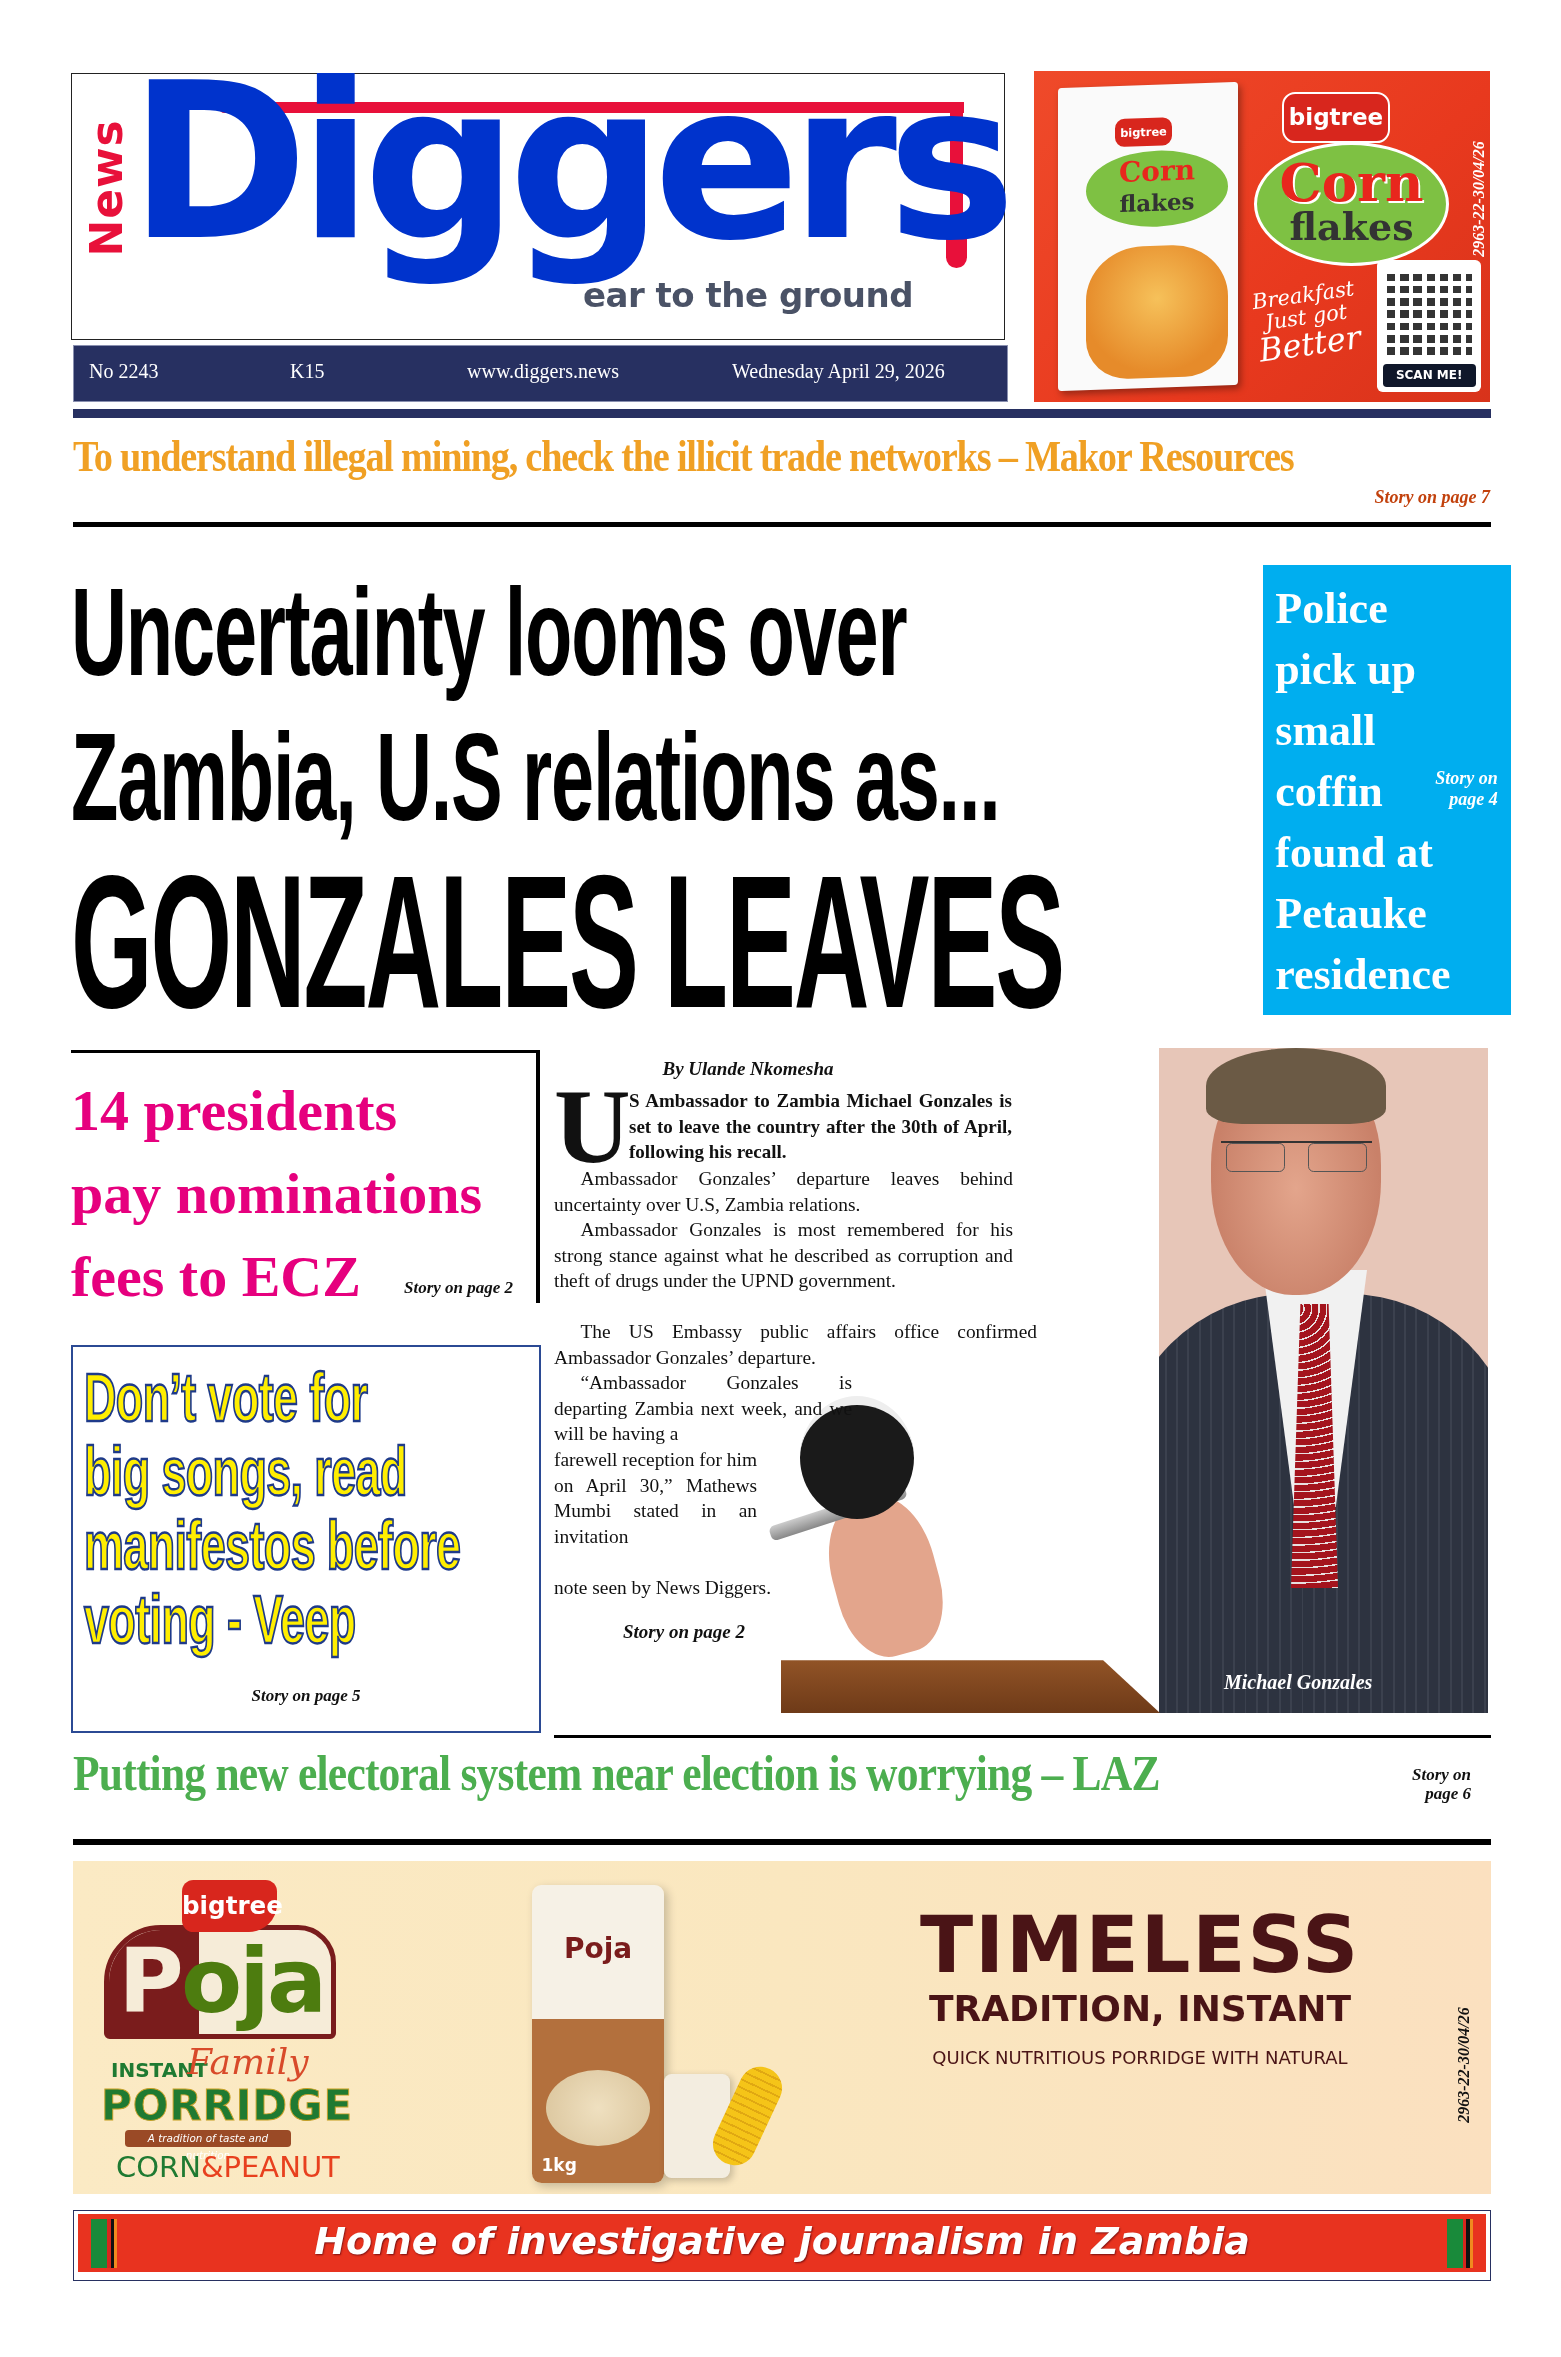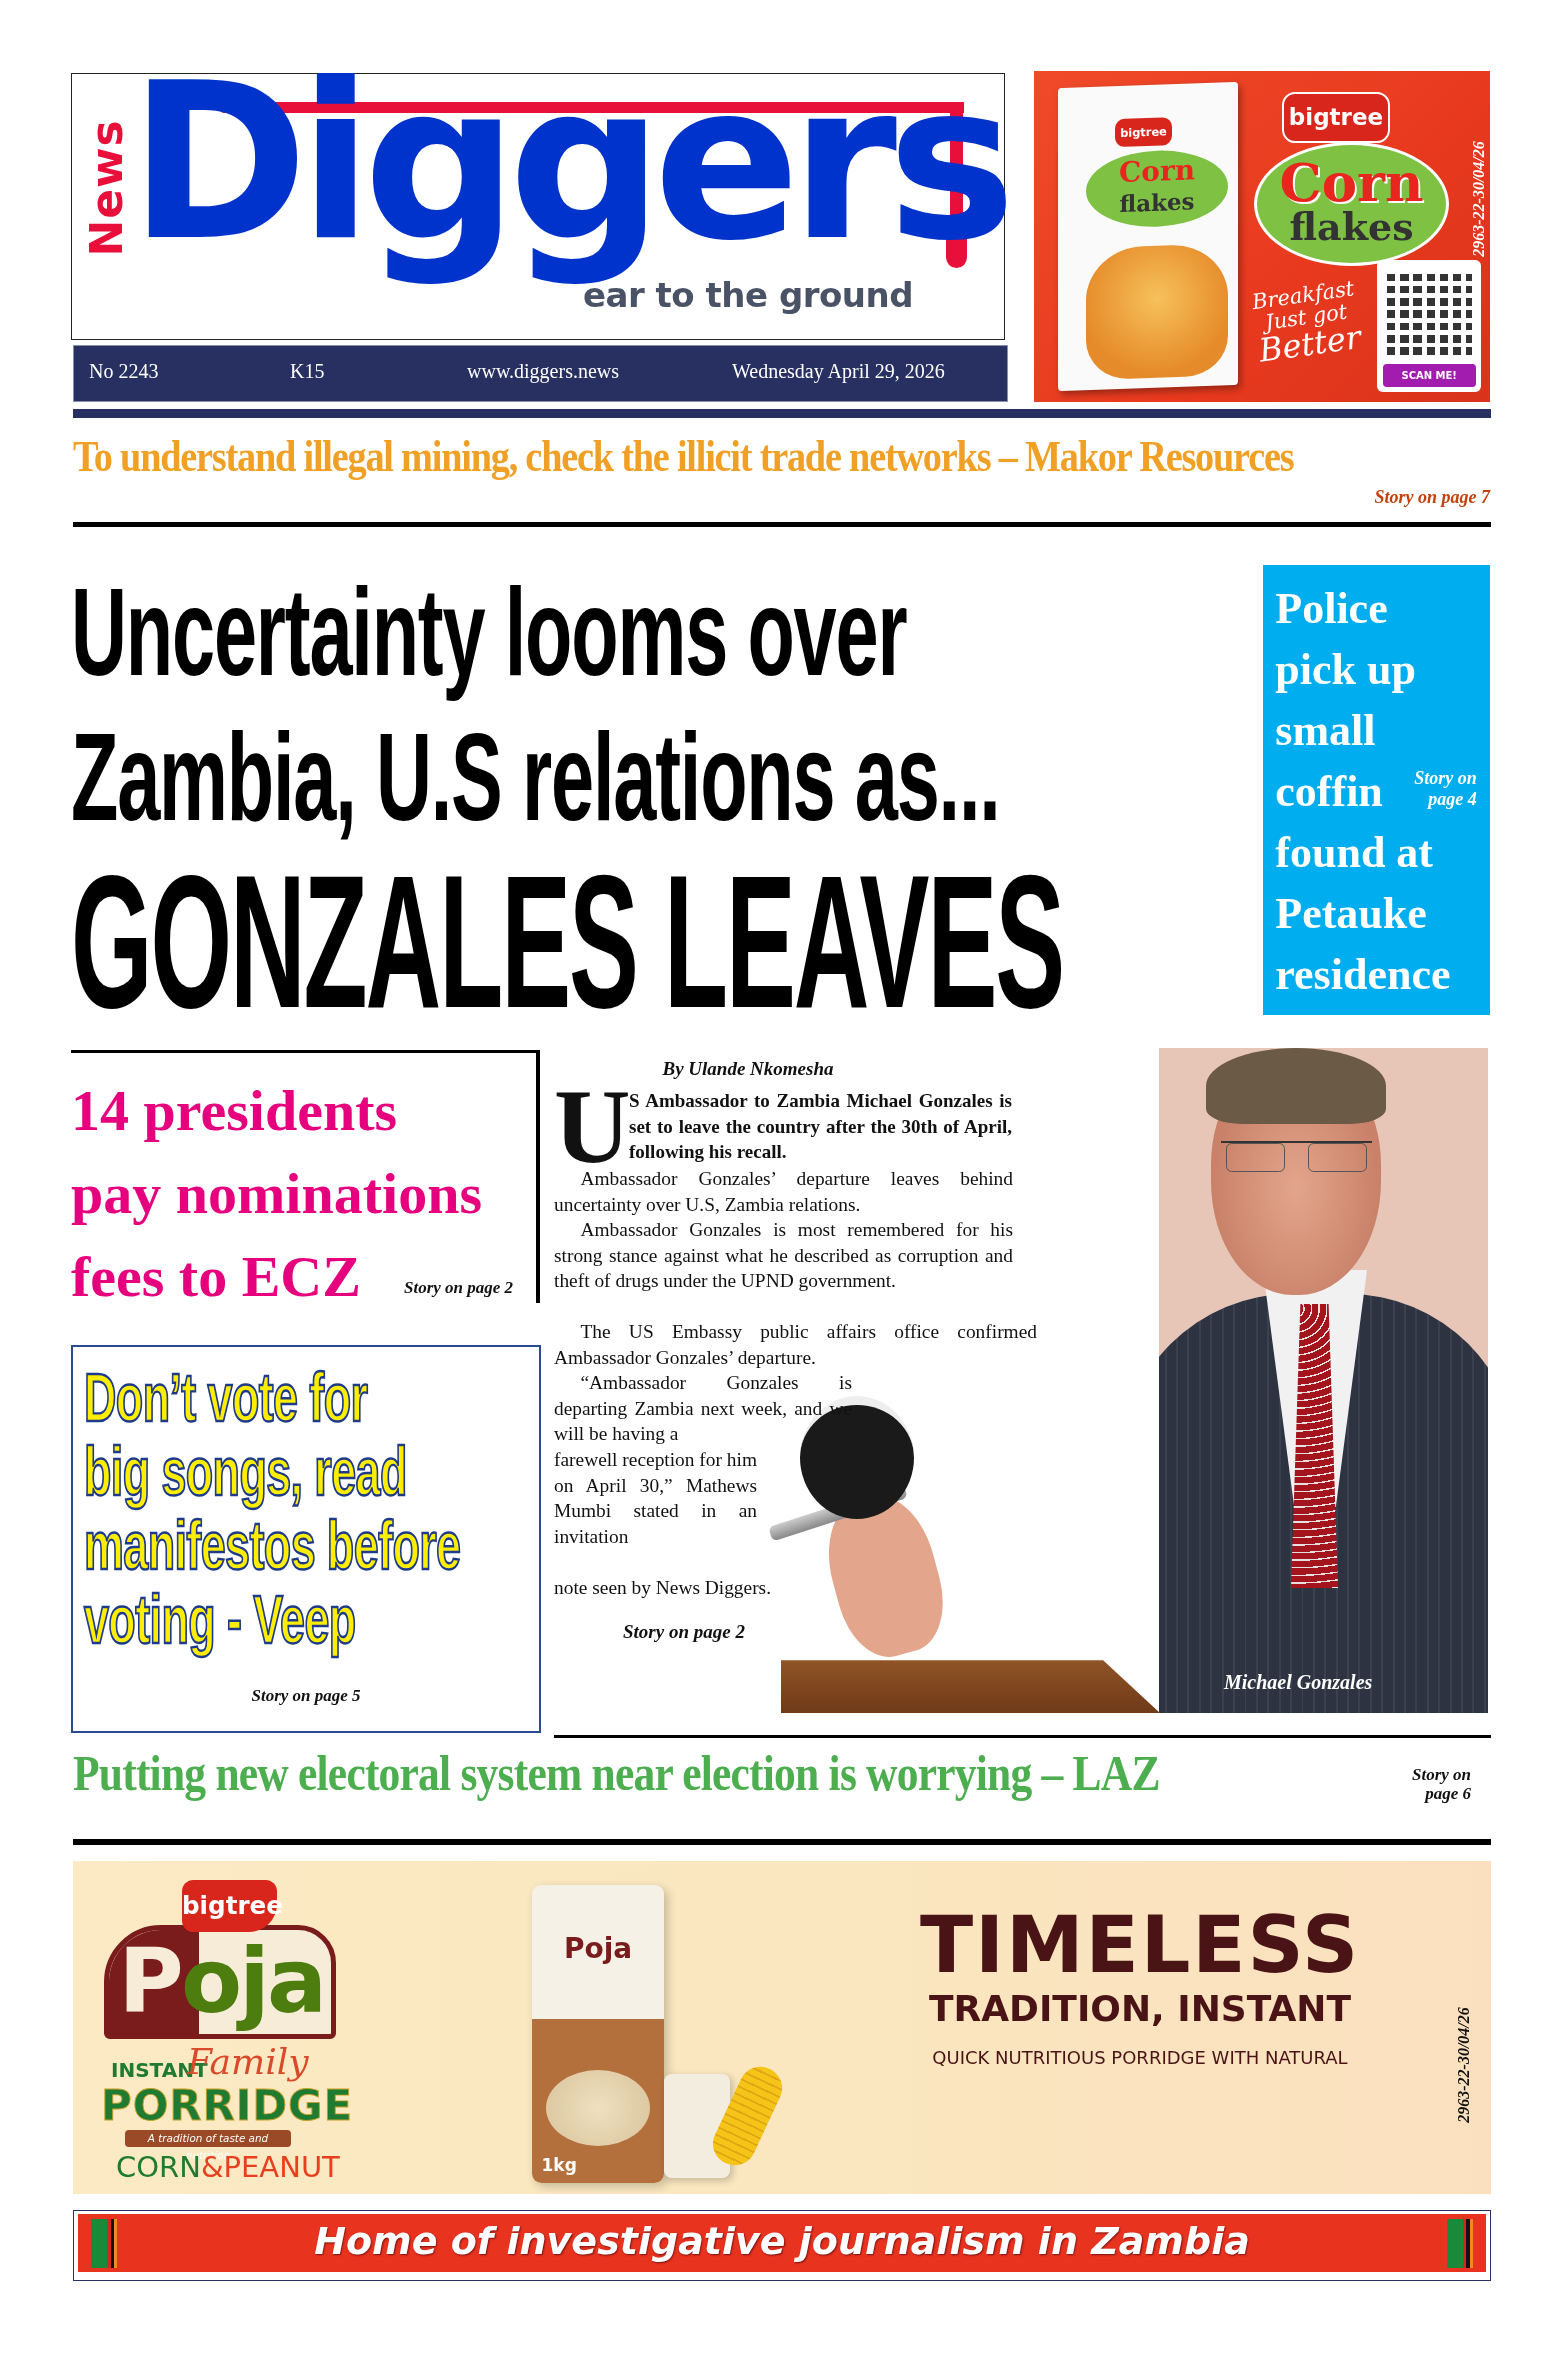--- a/index.html
+++ b/index.html
@@ -31,38 +31,38 @@
   .cf-logo { left:220px; top:71px; width:189px; height:118px; background:#7ec143; border:3.8px solid #fff; border-radius:50%; }
   .cf-logo .corn { position:absolute; left:0; top:5.7px; width:100%; text-align:center; font-family:"DejaVu Serif", serif; font-weight:bold; font-size:53px; color:#e8261d; text-shadow:1.9px 1.9px 0 #fff; }
   .cf-logo .flakes { position:absolute; left:0; top:59px; width:100%; text-align:center; font-family:"DejaVu Serif", serif; font-weight:bold; font-size:38px; color:#333; }
   .cf-slogan { left:216px; top:213px; width:114px; color:#fff; font-family:"DejaVu Serif", serif; font-style:italic; font-size:21px; line-height:1.05; text-align:center; transform:rotate(-8deg); }
   .cf-slogan .big { font-size:32px; }
   .cf-qr { left:343px; top:189px; width:104px; height:132px; background:#fff; border-radius:5.7px; }
   .cf-qr-grid { left:9.5px; top:9.5px; width:85px; height:85px; background:
       repeating-linear-gradient(90deg,#111 0 8.5px,#fff 8.5px 13.2px),
       #111; opacity:.85; }
   .cf-qr-grid::before { content:""; position:absolute; inset:0; background:repeating-linear-gradient(0deg,transparent 0 7.6px,#fff 7.6px 12.3px); }
-  .cf-qr-label { left:5.7px; top:104px; width:93px; height:23px; background:#a21caf; border-radius:3.8px; color:#fff; text-align:center; font-family:"DejaVu Sans", sans-serif; font-weight:bold; font-size:10px; line-height:23px; }
+  .cf-qr-label { left:5.7px; top:104px; width:93px; height:23px; background:#0f172a; border-radius:3.8px; color:#fff; text-align:center; font-family:"DejaVu Sans", sans-serif; font-weight:bold; font-size:12px; line-height:23px; }
   .cf-code { left:431px; top:57px; width:28px; height:142px; }
   .cf-code span { position:absolute; left:50%; top:50%; transform:translate(-50%,-50%) rotate(-90deg); color:#fff; font-family:"Liberation Serif", serif; font-weight:bold; font-style:italic; font-size:16px; white-space:nowrap; }
 
   .navy-rule { left:73px; top:409px; width:1418px; height:8.5px; background:#273061; }
 
   .orange-head { left:73px; top:431px; width:1418px; font-family:"Liberation Serif", serif; font-weight:bold; font-size:44px; color:#f0a024; white-space:nowrap; letter-spacing:-1.4px; transform-origin:left top; transform:scaleX(0.87); }
   .story7 { right:71px; top:487px; font-family:"Liberation Serif", serif; font-style:italic; font-weight:bold; font-size:18px; color:#c2410c; }
   .black-rule-1 { left:73px; top:522px; width:1418px; height:4.7px; background:#000; }
 
   
   .main-head { left:71px; font-family:"Liberation Sans", sans-serif; font-weight:bold; color:#000; white-space:nowrap; transform-origin:left top; }
   .mh1 { top:560px; font-size:125px; transform:scaleX(0.62); letter-spacing:-1.9px; }
   .mh2 { top:705px; font-size:125px; transform:scaleX(0.62); letter-spacing:-1.9px; }
   .mh3 { top:847px; font-size:189px; transform:scaleX(0.555); line-height:1; letter-spacing:-3.8px; }
 
   
-  .blue-box { left:1263px; top:565px; width:227px; height:450px; background:#00aeef; color:#fff; }
+  .blue-box { left:1263px; top:565px; width:227px; height:450px; background:#00aeef; color:#fff;padding-left:21px; }
   .blue-box .txt { position:absolute; left:12.3px; top:13.2px; font-family:"Liberation Serif", serif; font-weight:bold; font-size:44px; line-height:61px; }
   .blue-box .story4 { position:absolute; right:13.2px; top:203px; font-family:"Liberation Serif", serif; font-style:italic; font-weight:bold; font-size:18px; line-height:21px; text-align:right; }
 
   
   .pres-top { left:71px; top:1050px; width:468px; height:2.8px; background:#000; }
   .pres-right { left:536px; top:1050px; width:3.8px; height:253px; background:#000; }
   .pres-head { left:71px; top:1069px; font-family:"Liberation Serif", serif; font-weight:bold; font-size:58px; line-height:83px; color:#e6007e; }
   .story2a { left:404px; top:1278px; font-family:"Liberation Serif", serif; font-style:italic; font-weight:bold; font-size:17px; }
 
   

